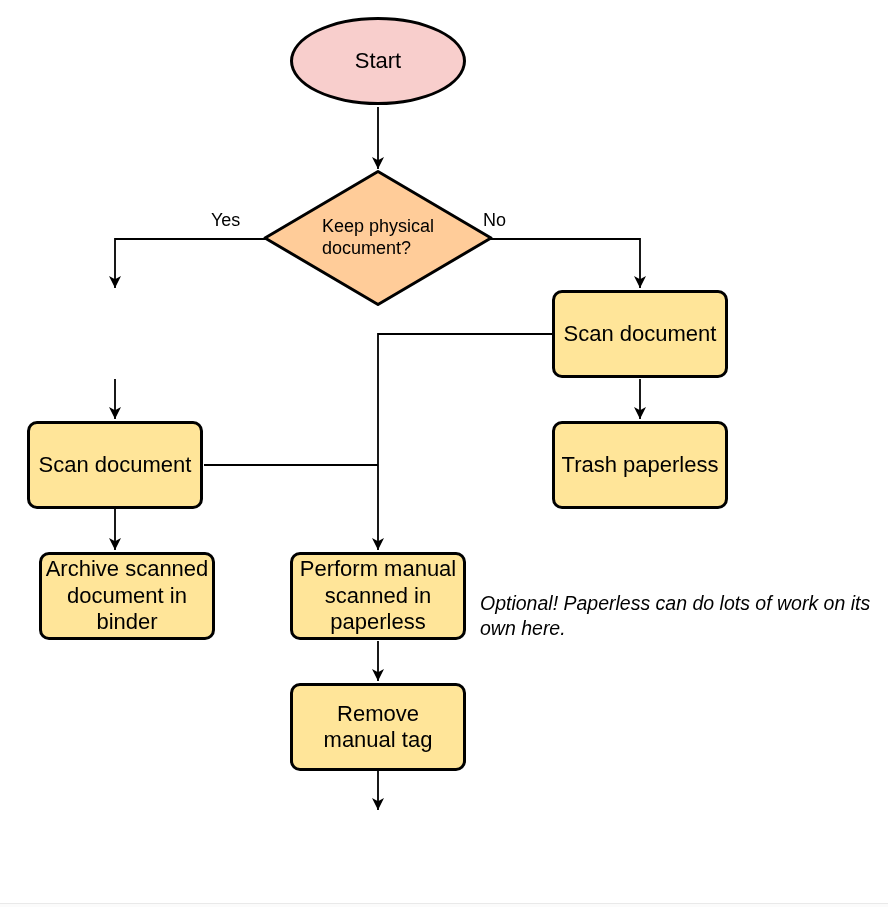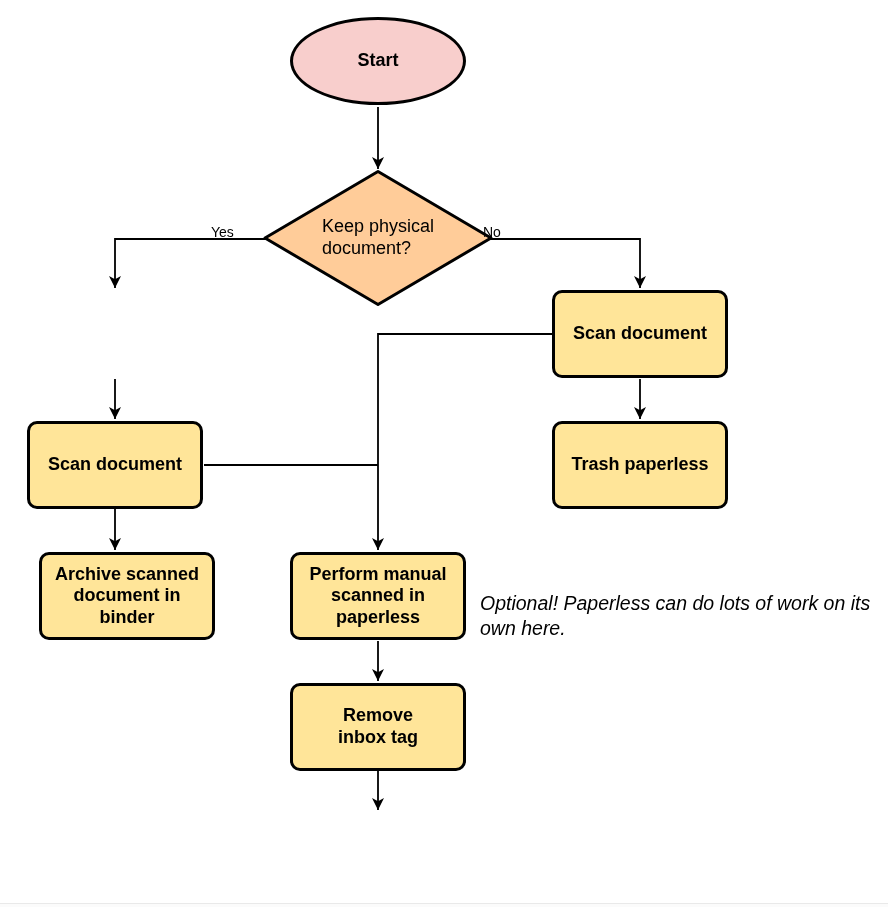--- a/index.html
+++ b/index.html
@@ -34,24 +34,23 @@
   }
   .node {
     position: absolute;
     width: 176px;
     height: 88px;
     box-sizing: border-box;
     display: flex;
     align-items: center;
     justify-content: center;
     text-align: center;
-    font-size: 18px;
+    font-size: 22px;
     line-height: 1.2;
     white-space: pre-line;
-    font-weight: bold;
   }
   .process {
     background: #ffe599;
     border: 3px solid #000000;
     border-radius: 10px;
   }
   .terminal {
     background: #f8cecc;
     border: 3px solid #000000;
     border-radius: 50%;
@@ -65,23 +64,22 @@
     display: flex;
     align-items: center;
     justify-content: center;
     text-align: left;
     font-size: 18px;
     line-height: 1.2;
     white-space: pre-line;
   }
   .edge-label {
     position: absolute;
-    font-size: 14px;
+    font-size: 18px;
     line-height: 1.1;
-    margin-top: 14px;
   }
   .edge-label.yes { left: 211px; top: 211px; }
   .edge-label.no  { left: 483px; top: 211px; }
   .annotation {
     position: absolute;
     left: 480px;
     top: 591px;
     width: 410px;
     font-size: 19.5px;
     font-style: italic;
@@ -160,21 +158,21 @@
   </div>
 
   <div class="node process" style="left:290px;top:552px">
     <span>Perform manual
 scanned in
 paperless</span>
   </div>
 
   <div class="node process" style="left:290px;top:683px">
     <span>Remove
-inbox tag</span>
+manual tag</span>
   </div>
 
 
   <div class="annotation">Optional! Paperless can do lots of work on its own here.</div>
 
   <div class="footer-line"></div>
   <div class="footer-strip"></div>
 
 </div>
 

